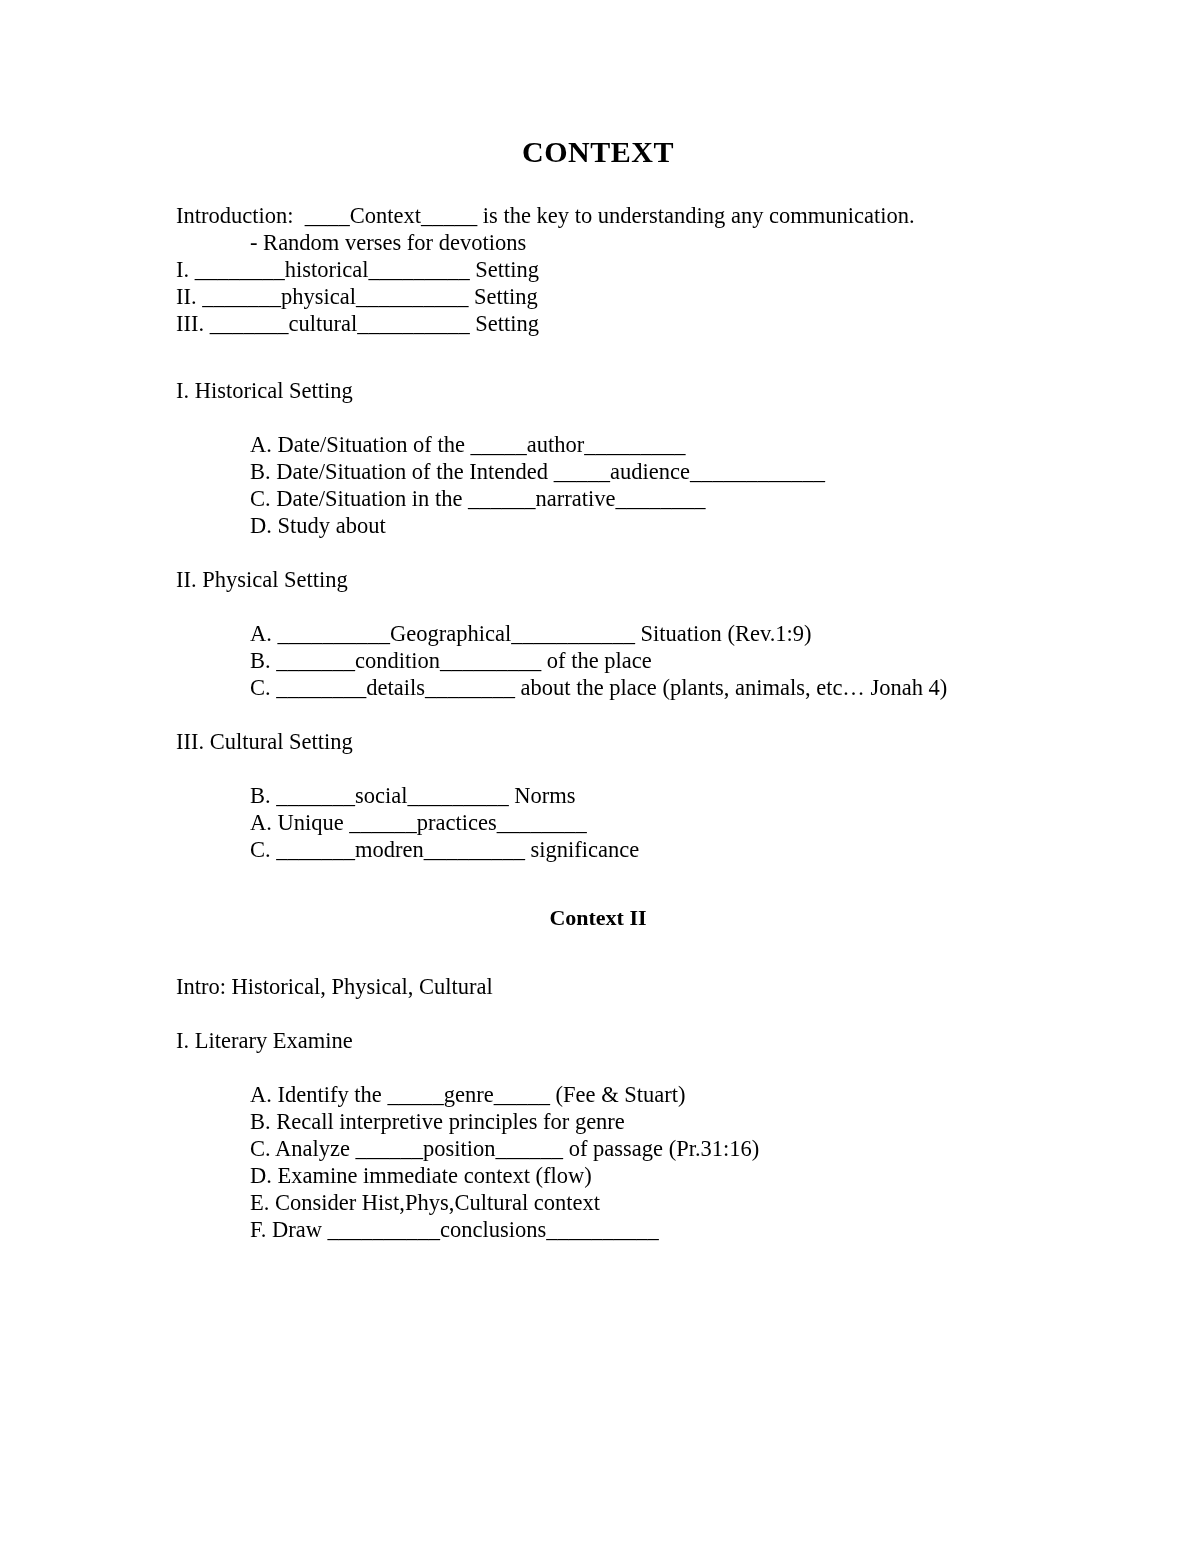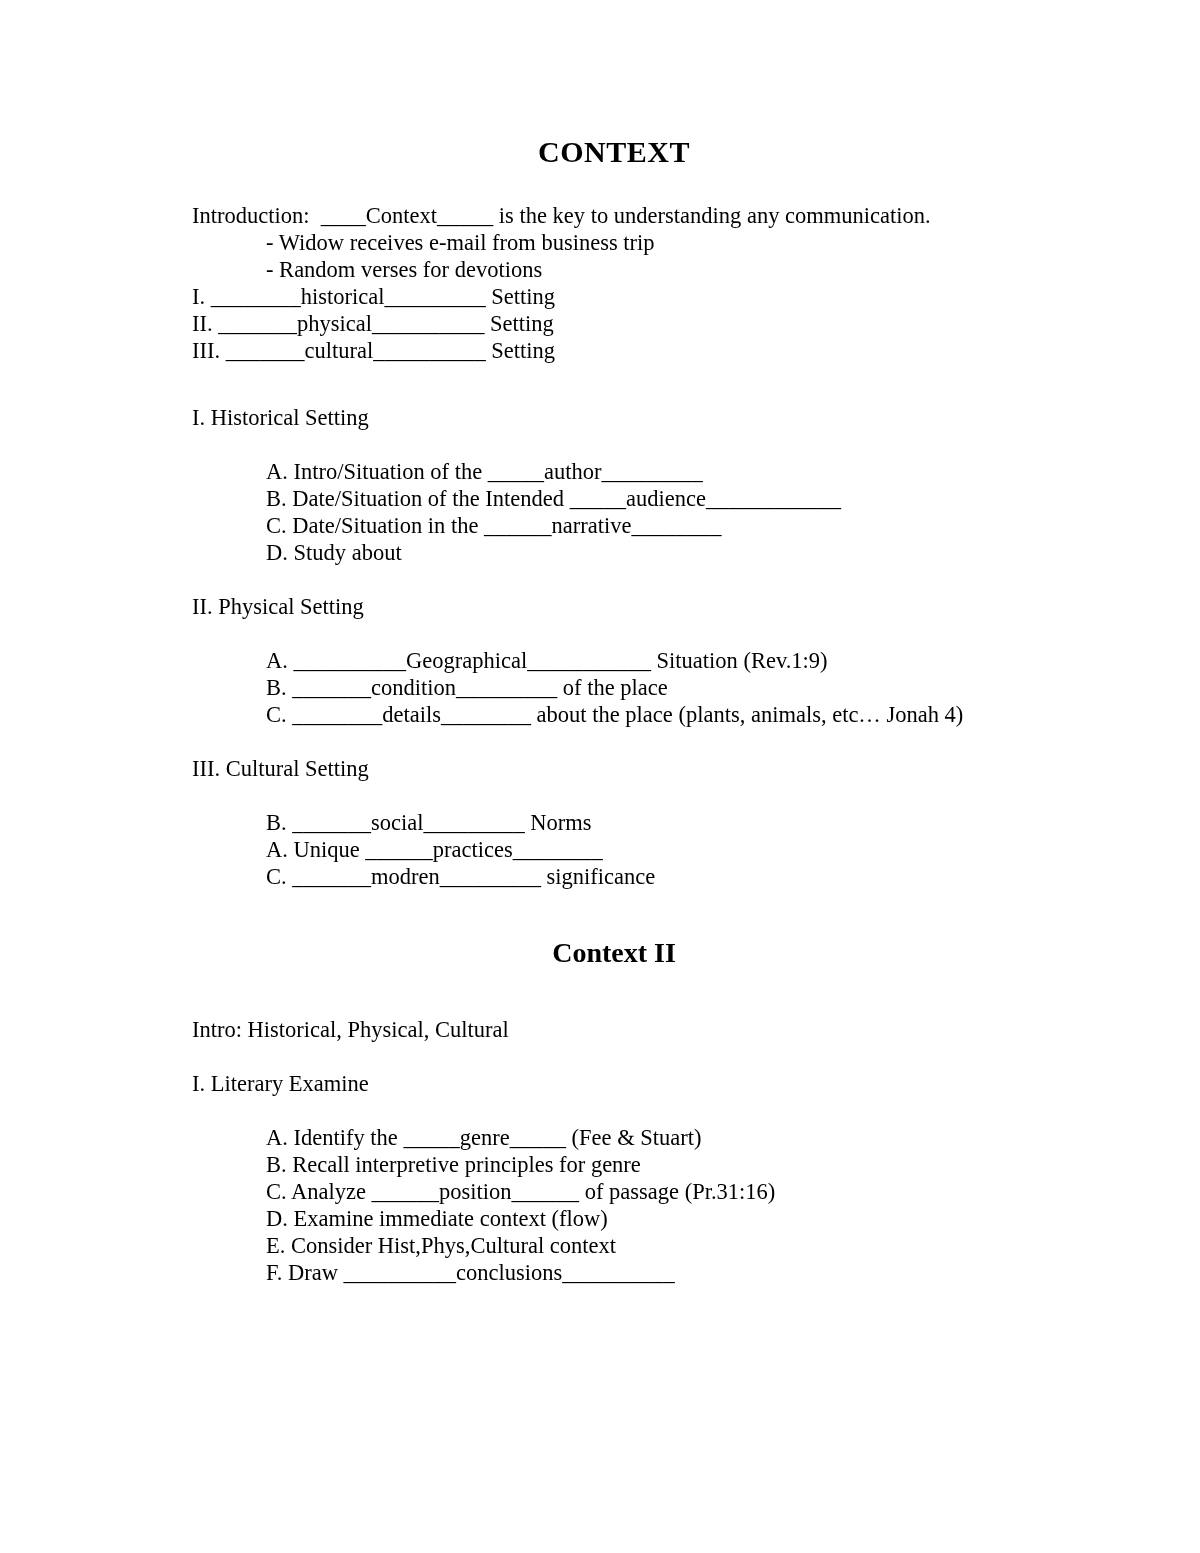--- a/index.html
+++ b/index.html
@@ -21,42 +21,42 @@
     width: 1200px;
     height: 1553px;
     background: #ffffff;
     box-sizing: border-box;
     padding: 0;
     overflow: hidden;
   }
 
   .content {
     position: absolute;
-    left: 192px;
+    left: 176px;
     top: 132px;
     width: 840px;
   }
 
   
   .doc-title {
     font-size: 30px;
     font-weight: bold;
     text-align: center;
     letter-spacing: 0.5px;
     margin: 0 0 0 0;
     line-height: 40px;
     width: 848px;
     margin-left: -2px;
   }
 
   .doc-title-2 {
-    font-size: 28px;
+    font-size: 22px;
     font-weight: bold;
     text-align: center;
-    margin: 16px;
+    margin: 8px;
     line-height: 40px;
     width: 848px;
     margin-left: -2px;
   }
 
   
   .line {
     font-size: 22.5px;
     line-height: 27px;
     white-space: pre-wrap;
@@ -96,37 +96,36 @@
 
 <div class="page">
   <div class="content">
 
     <div class="doc-title">CONTEXT</div>
 
     <div class="gap-title"></div>
 
     <div class="line">Introduction:  ____Context_____ is the key to understanding any communication.</div>
 
-    <div class="line indent-dash">- Widow receives e-mail from business trip</div>
 
     <div class="line indent-dash">- Random verses for devotions</div>
 
     <div class="line">I. ________historical_________ Setting</div>
 
     <div class="line">II. _______physical__________ Setting</div>
 
     <div class="line">III. _______cultural__________ Setting</div>
 
     <div class="gap-lg"></div>
 
     <div class="heading-line">I. Historical Setting</div>
 
     <div class="gap-md"></div>
 
-    <div class="sub-item">A. Intro/Situation of the _____author_________</div>
+    <div class="sub-item">A. Date/Situation of the _____author_________</div>
     <div class="sub-item">B. Date/Situation of the Intended _____audience____________</div>
     <div class="sub-item">C. Date/Situation in the ______narrative________</div>
     <div class="sub-item">D. Study about</div>
 
     <div class="gap-md"></div>
 
     <div class="heading-line">II. Physical Setting</div>
 
     <div class="gap-md"></div>
 

